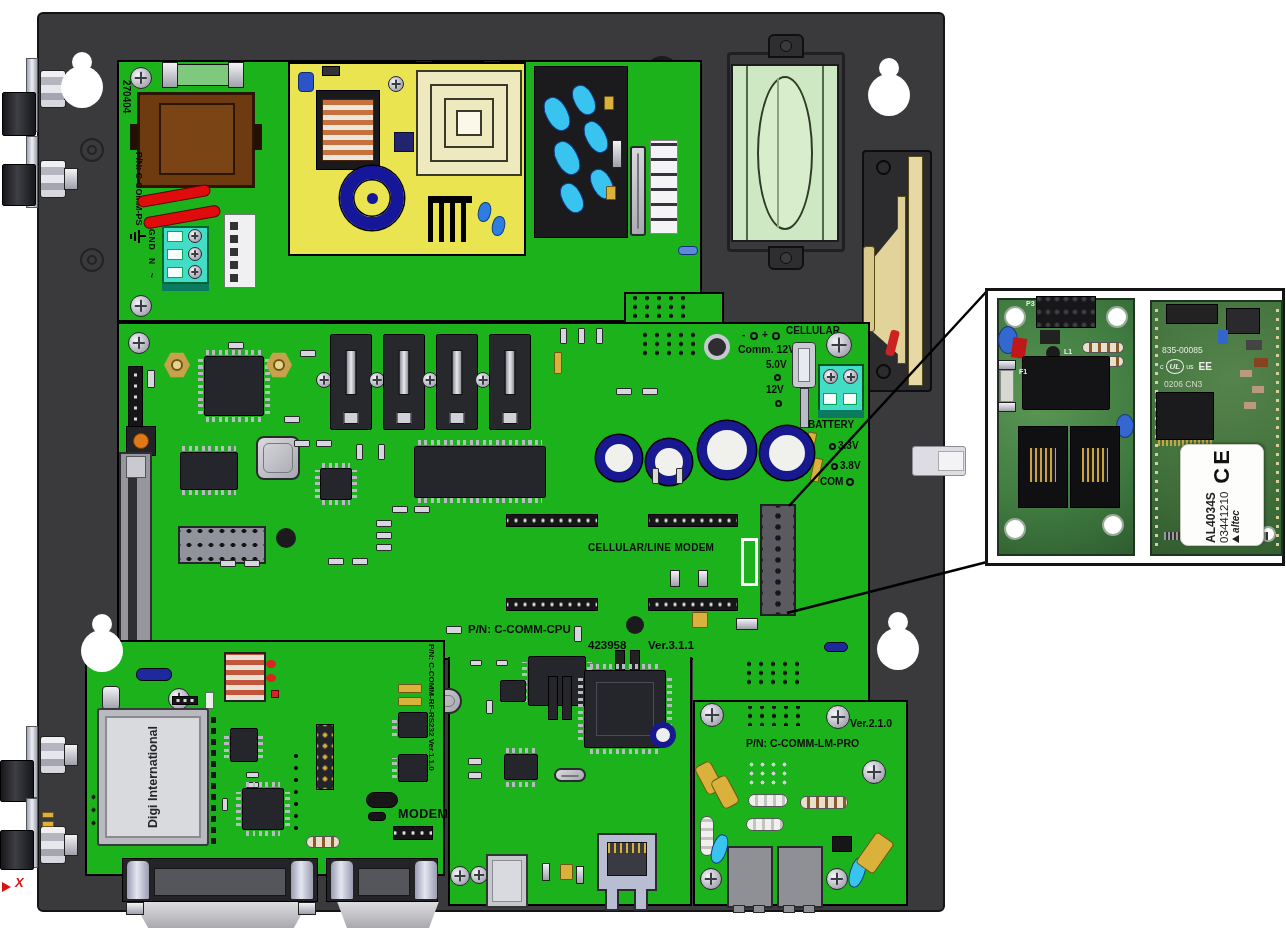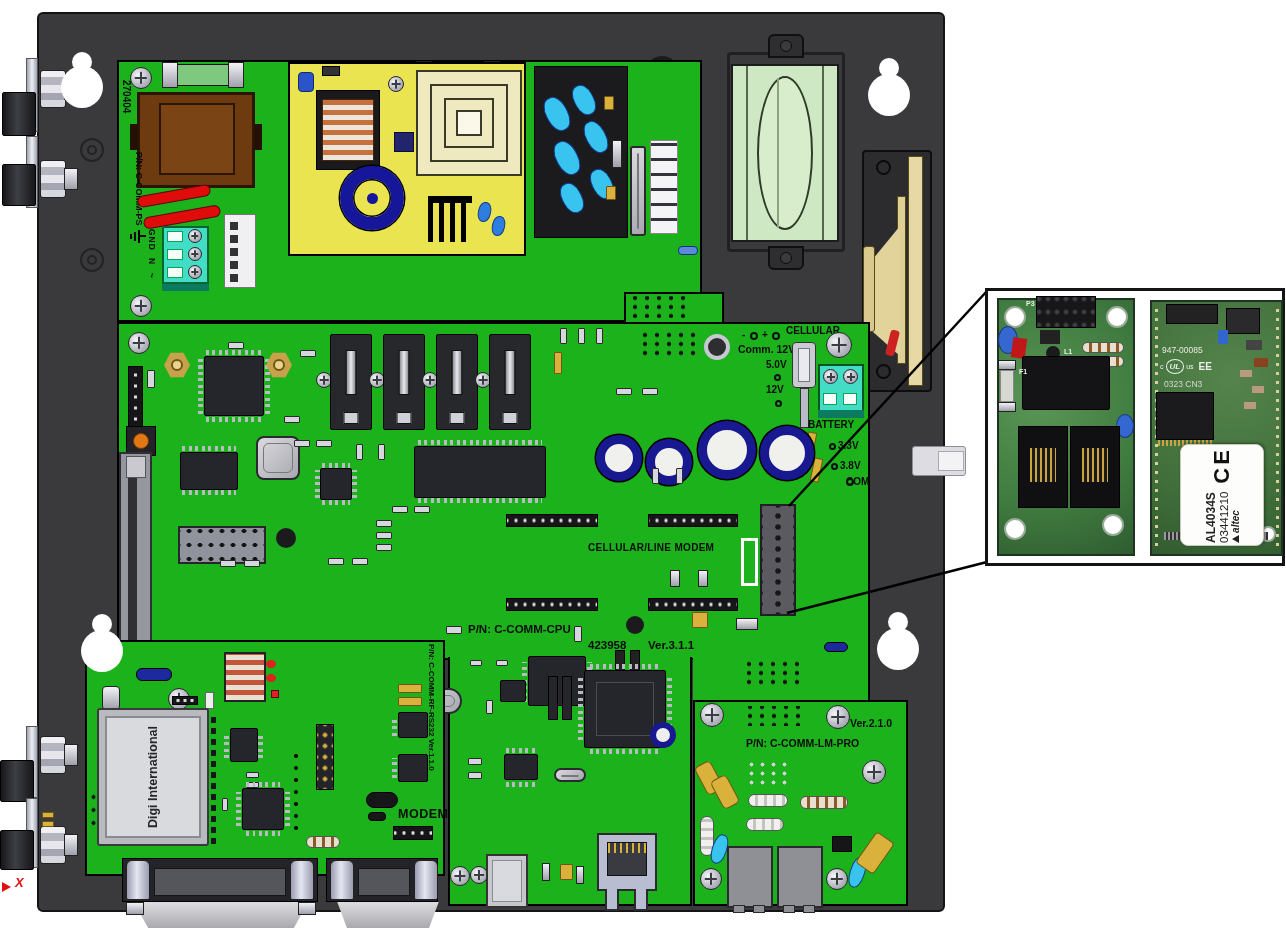--- a/index.html
+++ b/index.html
@@ -221,21 +221,21 @@
   <div class="abs" style="left:843px;top:393px;width:14px;height:12px;background:#f4fffb;border:1px solid #0a5;"></div>
   <div class="abs" style="left:818px;top:410px;width:46px;height:8px;background:#0b7a5e;"></div>
 
   <div class="txt" style="left:808px;top:420px;font-size:10px;">BATTERY</div>
   <div class="abs smd gold" style="left:806px;top:432px;width:9px;height:24px;transform:rotate(12deg);"></div>
   <div class="abs smd gold" style="left:812px;top:458px;width:9px;height:24px;transform:rotate(12deg);"></div>
   <div class="abs ringd" style="left:829px;top:443px;width:7px;height:7px;"></div>
   <div class="txt" style="left:838px;top:441px;font-size:10px;">3.3V</div>
   <div class="abs ringd" style="left:831px;top:463px;width:7px;height:7px;"></div>
   <div class="txt" style="left:840px;top:461px;font-size:10px;">3.8V</div>
-  <div class="txt" style="left:820px;top:477px;font-size:10px;margin-left:26px;">COM</div>
+  <div class="txt" style="left:820px;top:477px;font-size:10px;">COM</div>
   <div class="abs ringd" style="left:846px;top:478px;width:8px;height:8px;"></div>
 
   <div class="abs cap-ring" style="left:596px;top:435px;width:46px;height:46px;"></div>
   <div class="abs cap-ring" style="left:646px;top:439px;width:46px;height:46px;"></div>
   <div class="abs cap-ring" style="left:698px;top:421px;width:58px;height:58px;"></div>
   <div class="abs cap-ring" style="left:760px;top:426px;width:54px;height:54px;"></div>
 
   <div class="abs screw" style="left:316px;top:372px;width:16px;height:16px;"></div>
   <div class="abs relay" style="left:330px;top:334px;width:42px;height:96px;"></div>
   <div class="abs screw" style="left:369px;top:372px;width:16px;height:16px;"></div>
@@ -506,28 +506,28 @@
   <div class="abs" style="left:1152px;top:306px;width:9px;height:242px;background-image:radial-gradient(circle,#d9cf9a 1.5px,transparent 2px);background-size:9px 9px;z-index:42;"></div>
   <div class="abs" style="left:1273px;top:306px;width:9px;height:242px;background-image:radial-gradient(circle,#d9cf9a 1.5px,transparent 2px);background-size:9px 9px;z-index:42;"></div>
   <div class="abs" style="left:1166px;top:304px;width:52px;height:20px;background:#222;border:1px solid #000;z-index:42;"></div>
   <div class="abs" style="left:1226px;top:308px;width:34px;height:26px;background:#2a2a2c;border:1px solid #000;z-index:42;"></div>
   <div class="abs" style="left:1246px;top:340px;width:16px;height:10px;background:#444;z-index:42;"></div>
   <div class="abs" style="left:1254px;top:358px;width:14px;height:9px;background:#87431f;z-index:42;"></div>
   <div class="abs" style="left:1240px;top:370px;width:12px;height:7px;background:#b99a80;z-index:42;"></div>
   <div class="abs" style="left:1252px;top:386px;width:12px;height:7px;background:#b99a80;z-index:42;"></div>
   <div class="abs" style="left:1244px;top:402px;width:12px;height:7px;background:#b99a80;z-index:42;"></div>
   <div class="abs" style="left:1218px;top:330px;width:10px;height:14px;background:#36c;z-index:42;"></div>
-  <div class="txt" style="left:1162px;top:346px;font-size:8.5px;color:#e8e8e0;font-weight:normal;z-index:43;">947-00085</div>
+  <div class="txt" style="left:1162px;top:346px;font-size:8.5px;color:#e8e8e0;font-weight:normal;z-index:43;">835-00085</div>
   <div class="abs" style="left:1160px;top:359px;z-index:43;display:flex;align-items:center;gap:2px;color:#eee;">
     <span style="font-size:7px;">c</span>
     <span style="font-size:8px;font-weight:bold;font-style:italic;border:1.5px solid #eee;border-radius:50%;padding:2px 3px;">UL</span>
     <span style="font-size:7px;">us</span>
     <span style="font-size:10px;font-weight:bold;margin-left:3px;">EE</span>
   </div>
-  <div class="txt" style="left:1164px;top:380px;font-size:8.5px;color:#d8d8d0;font-weight:normal;z-index:43;">0323 CN3</div>
+  <div class="txt" style="left:1164px;top:380px;font-size:8.5px;color:#d8d8d0;font-weight:normal;z-index:43;">0206 CN3</div>
   <div class="abs" style="left:1156px;top:392px;width:58px;height:48px;background:#1b1b1d;border:1.5px solid #000;z-index:42;"></div>
   <div class="abs" style="left:1158px;top:440px;width:54px;height:6px;background:repeating-linear-gradient(90deg,#caa53f 0 2px,transparent 2px 4px);z-index:42;"></div>
 
   <div class="abs" style="left:1180px;top:444px;width:82px;height:100px;z-index:43;">
     <div style="position:absolute;left:-9px;top:9px;width:100px;height:82px;transform:rotate(-90deg);background:#fdfdfb;border:1px solid #c9c9c0;border-radius:8px;box-shadow:1px 1px 3px rgba(0,0,0,0.4);display:flex;align-items:center;justify-content:center;gap:8px;">
       <div style="text-align:left;">
         <div style="font-size:12px;font-weight:bold;color:#222;">AL4034S</div>
         <div style="font-size:11.5px;color:#222;">03441210</div>
         <div class="wlabel-row" style="gap:2px;">
           <span style="width:0;height:0;border-left:4px solid transparent;border-right:4px solid transparent;border-bottom:7px solid #222;display:inline-block;"></span>

